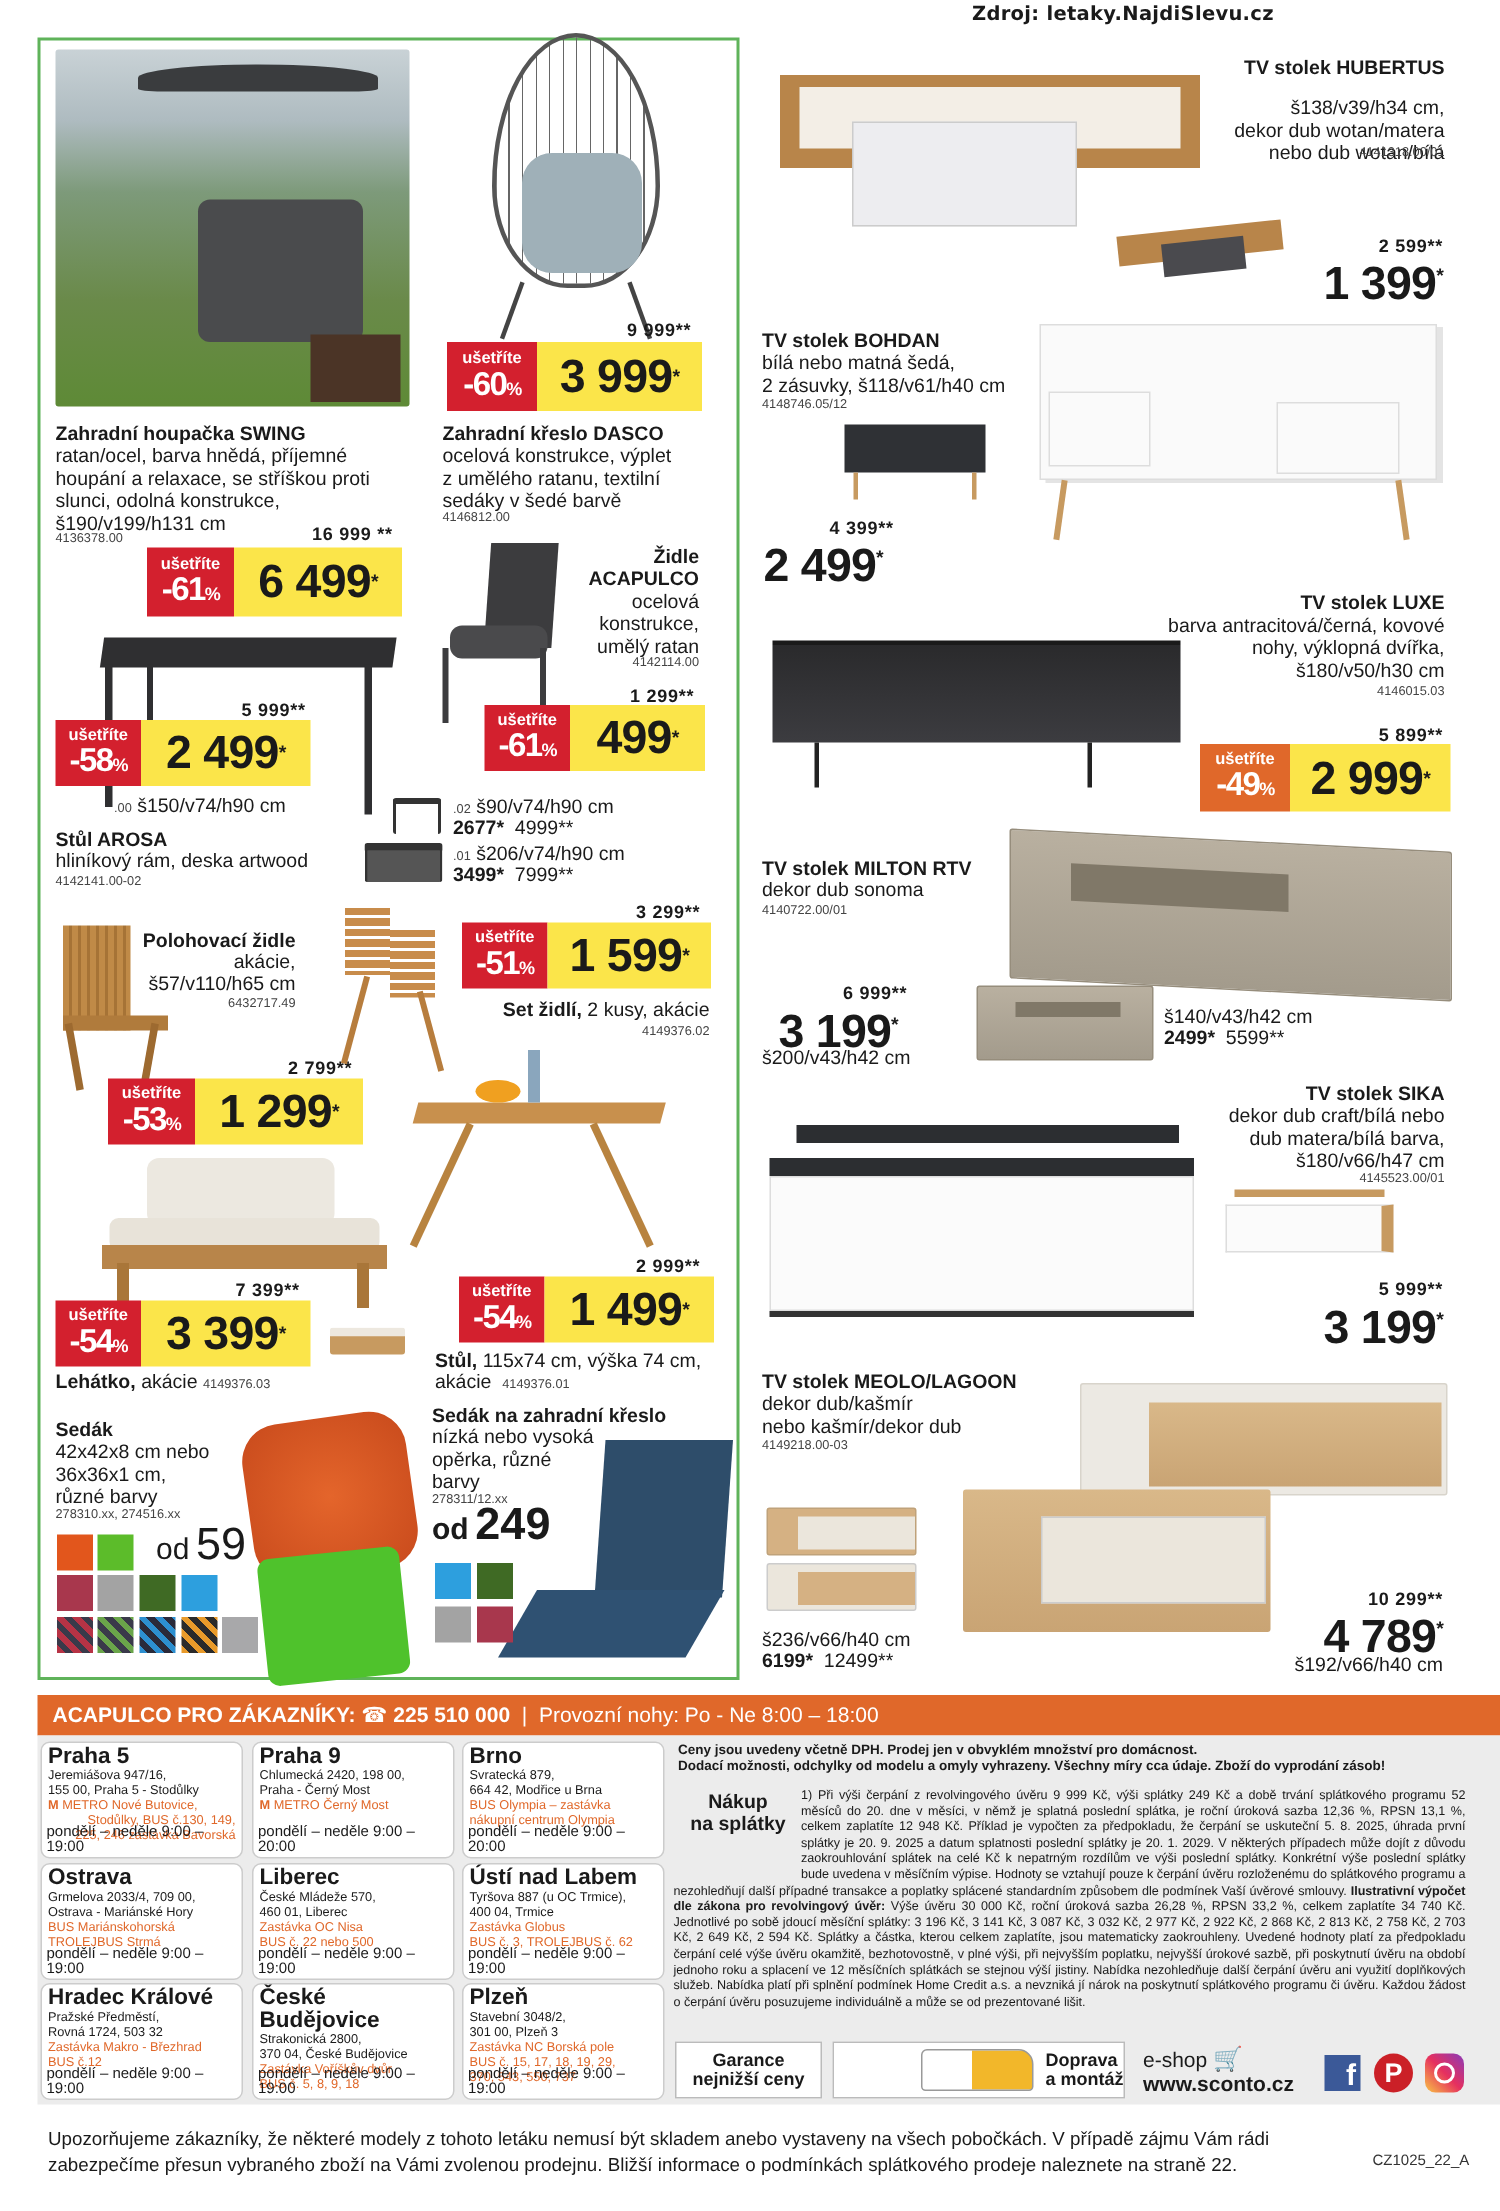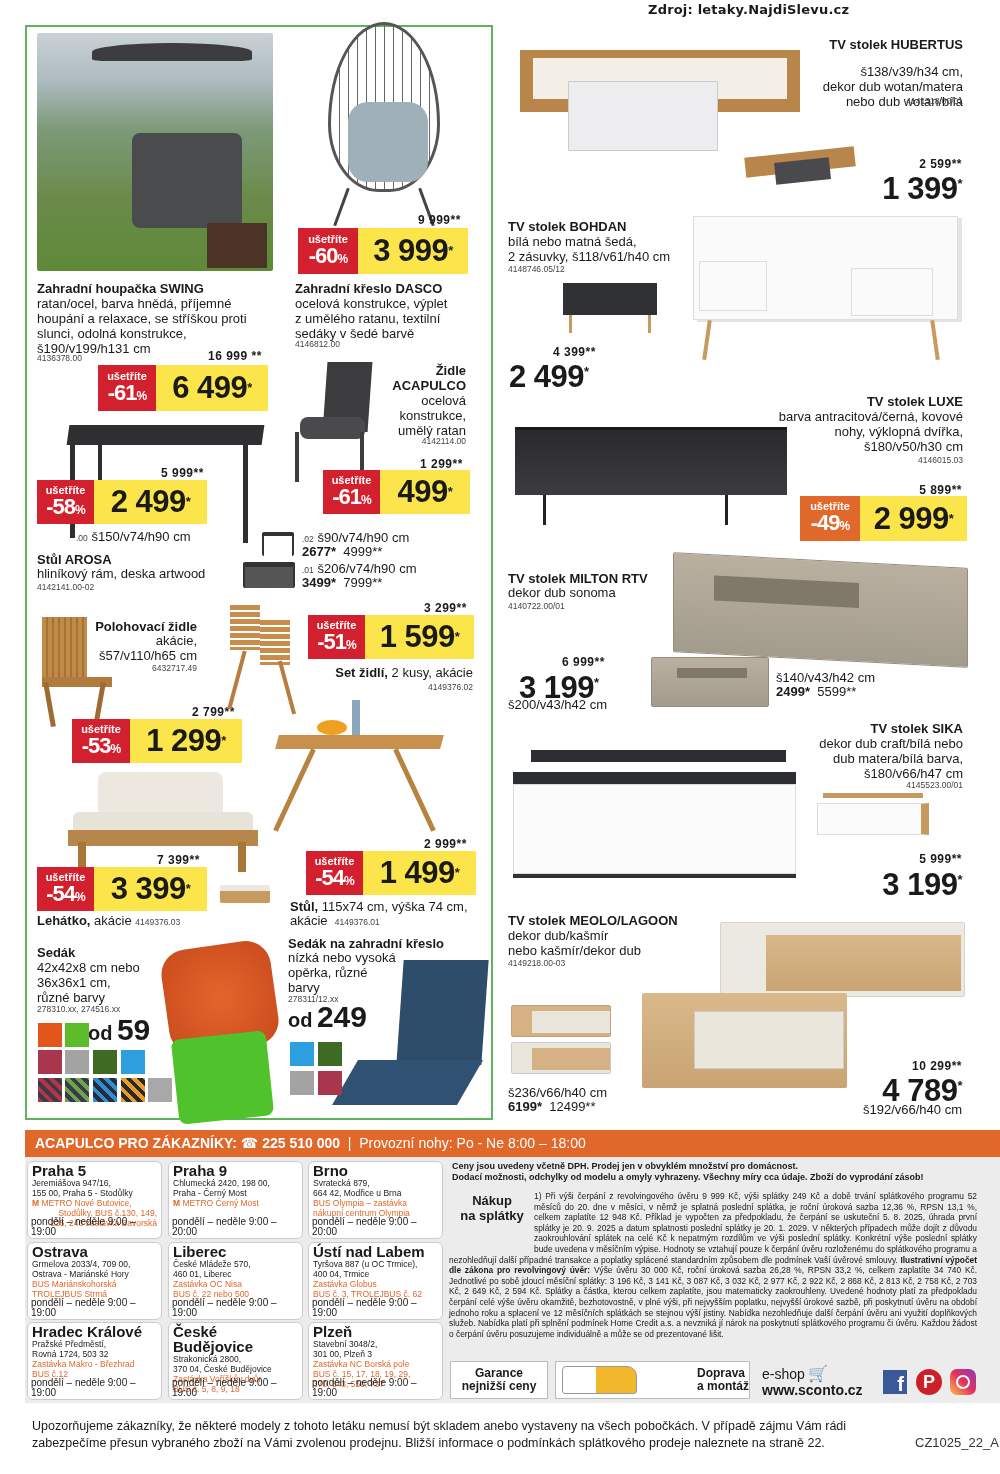--- a/index.html
+++ b/index.html
@@ -237,21 +237,21 @@
 <div class="abs desc" style="left:290px;top:899px"><b>Stůl,</b> <span>115x74 cm, výška 74 cm,</span></div>
 <div class="abs desc" style="left:290px;top:913px"><span>akácie</span> &nbsp;<span class="code">4149376.01</span></div>
 
 <div class="abs title" style="left:37px;top:945px">Sedák</div>
 <div class="abs desc" style="left:37px;top:960px">
   <div>42x42x8 cm nebo</div>
   <div>36x36x1 cm,</div>
   <div>různé barvy</div>
 </div>
 <div class="abs code" style="left:37px;top:1003px">278310.xx, 274516.xx</div>
-<div class="abs" style="left:88px;top:1013px;font-weight:bold"><span style="font-size:20px">od</span> <span style="font-size:30px">59</span></div>
+<div class="abs" style="left:104px;top:1013px;font-weight:normal"><span style="font-size:20px">od</span> <span style="font-size:30px">59</span></div>
 <div class="photo" style="left:165px;top:945px;width:110px;height:105px;background:radial-gradient(circle,#e4652b,#c84a1c);border-radius:25px;transform:rotate(-8deg)"></div>
 <div class="photo" style="left:175px;top:1035px;width:95px;height:85px;background:#4fc22c;border-radius:8px;transform:rotate(-6deg)"></div>
 
 <div class="swatch" style="left:38px;top:1023px;background:#e2561c"></div>
 <div class="swatch" style="left:65px;top:1023px;background:#5cbc2a"></div>
 <div class="swatch" style="left:38px;top:1050px;background:#a8374d"></div>
 <div class="swatch" style="left:65px;top:1050px;background:#a3a3a3"></div>
 <div class="swatch" style="left:93px;top:1050px;background:#3f6a24"></div>
 <div class="swatch" style="left:121px;top:1050px;background:#2d9fde"></div>
 <div class="swatch" style="left:38px;top:1078px;background:repeating-linear-gradient(45deg,#b73345 0 4px,#3a3a4a 4px 8px)"></div>
@@ -496,31 +496,31 @@
   <span>1) Při výši čerpání z revolvingového úvěru 9 999 Kč, výši splátky 249 Kč a době trvání splátkového programu 52 měsíců do 20. dne v měsíci, v němž je splatná poslední splátka, je roční úroková sazba 12,36 %, RPSN 13,1 %, celkem zaplatíte 12 948 Kč. Příklad je vypočten za předpokladu, že čerpání se uskuteční 5. 8.  2025, úhrada první splátky je 20. 9. 2025 a datum splatnosti poslední splátky je 20. 1. 2029. V některých případech může dojít z důvodu zaokrouhlování splátek na celé Kč k nepatrným rozdílům ve výši poslední splátky. Konkrétní výše poslední splátky bude uvedena v měsíčním výpise. Hodnoty se vztahují pouze k čerpání úvěru rozloženému do splátkového programu a nezohledňují další případné transakce a poplatky splácené standardním způsobem dle podmínek Vaší úvěrové smlouvy.</span>
   <b>Ilustrativní výpočet dle zákona pro revolvingový úvěr:</b><span> Výše úvěru 30 000 Kč, roční úroková sazba 26,28 %, RPSN 33,2 %, celkem zaplatíte 34 740 Kč. Jednotlivé po sobě jdoucí měsíční splátky: 3 196 Kč, 3 141 Kč, 3 087 Kč, 3 032 Kč, 2 977 Kč, 2 922 Kč, 2 868 Kč, 2 813 Kč, 2 758 Kč, 2 703 Kč, 2 649 Kč, 2 594 Kč. Splátky a částka, kterou celkem zaplatíte, jsou matematicky zaokrouhleny. Uvedené hodnoty platí za předpokladu čerpání celé výše úvěru okamžitě, bezhotovostně, v plné výši, při nejvyšším poplatku, nejvyšší úrokové sazbě, při poskytnutí úvěru na období jednoho roku a splacení ve 12 měsíčních splátkách se stejnou výší jistiny. Nabídka nezohledňuje další čerpání úvěru ani využití doplňkových služeb. Nabídka platí při splnění podmínek Home Credit a.s. a nevzniká jí nárok na poskytnutí splátkového programu či úvěru. Každou žádost o čerpání úvěru posuzujeme individuálně a může se od prezentované lišit.</span>
 </div>
 
 <div class="fbtn" style="left:450px;top:1361px;width:98px;height:38px">
   <div>
       <div>Garance</div>
       <div>nejnižší ceny</div>
     </div>
 </div>
-<div class="fbtn" style="left:555px;top:1361px;width:195px;height:38px;justify-content:space-between">
+<div class="fbtn" style="left:555px;top:1361px;width:195px;height:38px;justify-content:flex-end">
   <span style="display:inline-block;width:75px;height:28px;margin:0 8px 0 6px;background:linear-gradient(90deg,#fff 0 45%,#f2b72a 45% 100%);border:1px solid #999;border-radius:4px 10px 3px 3px"></span>
   <div style="text-align:left">
       <div>Doprava</div>
       <div>a montáž</div>
     </div>
 </div>
 <div class="abs" style="left:762px;top:1366px">
   <div style="font-size:14px;line-height:15px"><span>e-shop</span> <span style="color:#e0682a;font-size:16px">🛒</span></div>
   <div style="font-size:14px;font-weight:bold;line-height:16px">www.sconto.cz</div>
 </div>
 <div class="abs" style="left:883px;top:1370px;width:24px;height:24px;background:#3b5998;color:#fff;font-weight:bold;font-size:20px;text-align:right;padding-right:3px;line-height:28px">f</div>
 <div class="abs" style="left:916px;top:1369px;width:26px;height:26px;border-radius:50%;background:#cb2027;color:#fff;font-weight:bold;font-size:18px;text-align:center;line-height:26px">P</div>
 <div class="abs" style="left:950px;top:1369px;width:26px;height:26px;border-radius:7px;background:linear-gradient(45deg,#f9c444,#e6305e,#8a3ab9)">
   <div style="position:absolute;left:6px;top:6px;width:14px;height:14px;border:2px solid #fff;border-radius:50%"></div>
 </div>
 
 <div class="abs bottom-note">Upozorňujeme zákazníky, že některé modely z tohoto letáku nemusí být skladem anebo vystaveny na všech pobočkách. V případě zájmu Vám rádi zabezpečíme přesun vybraného zboží na Vámi zvolenou prodejnu. Bližší informace o podmínkách splátkového prodeje naleznete na straně 22.</div>
-<div class="abs" style="left:915px;top:1435px;font-size:13px;color:#333">CZ1025_22_A</div>
+<div class="abs" style="left:915px;top:1435px;font-size:10px;color:#333">CZ1025_22_A</div>
 
 </body></html>

